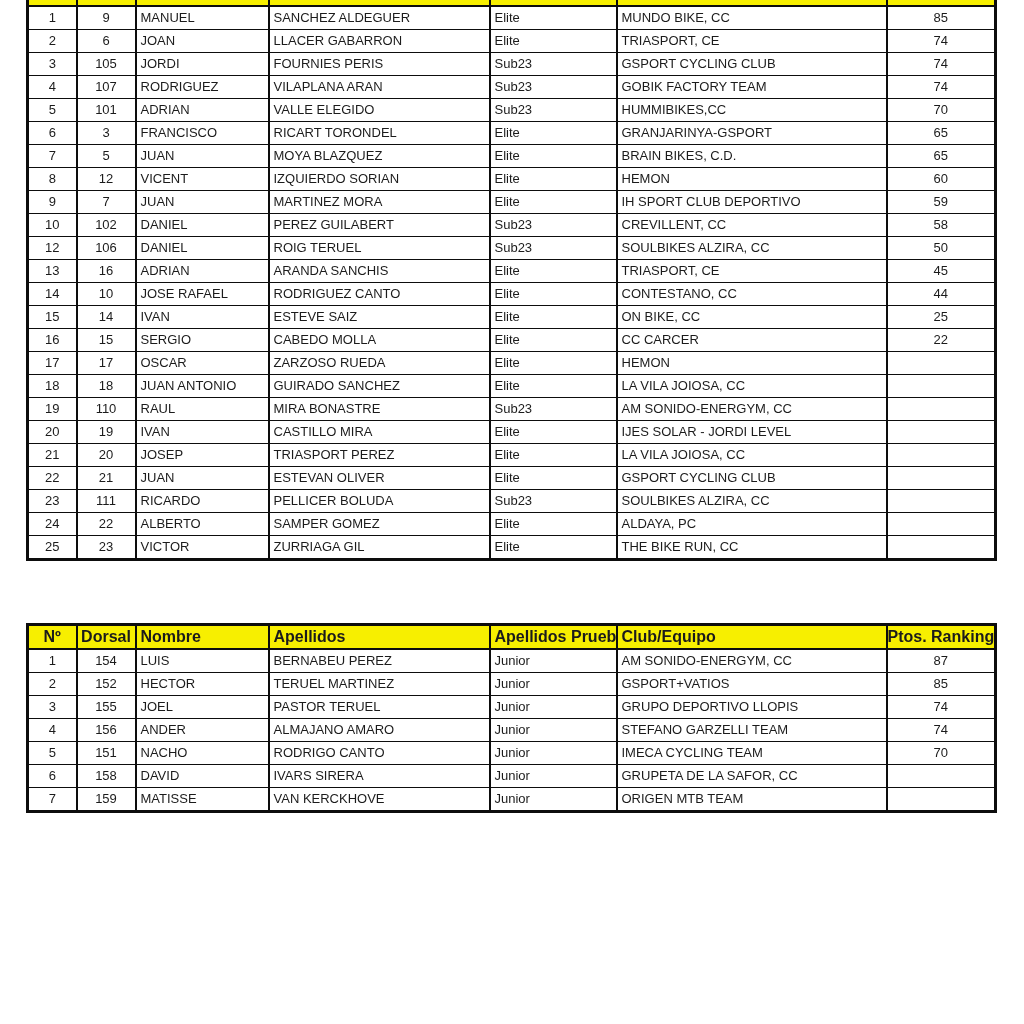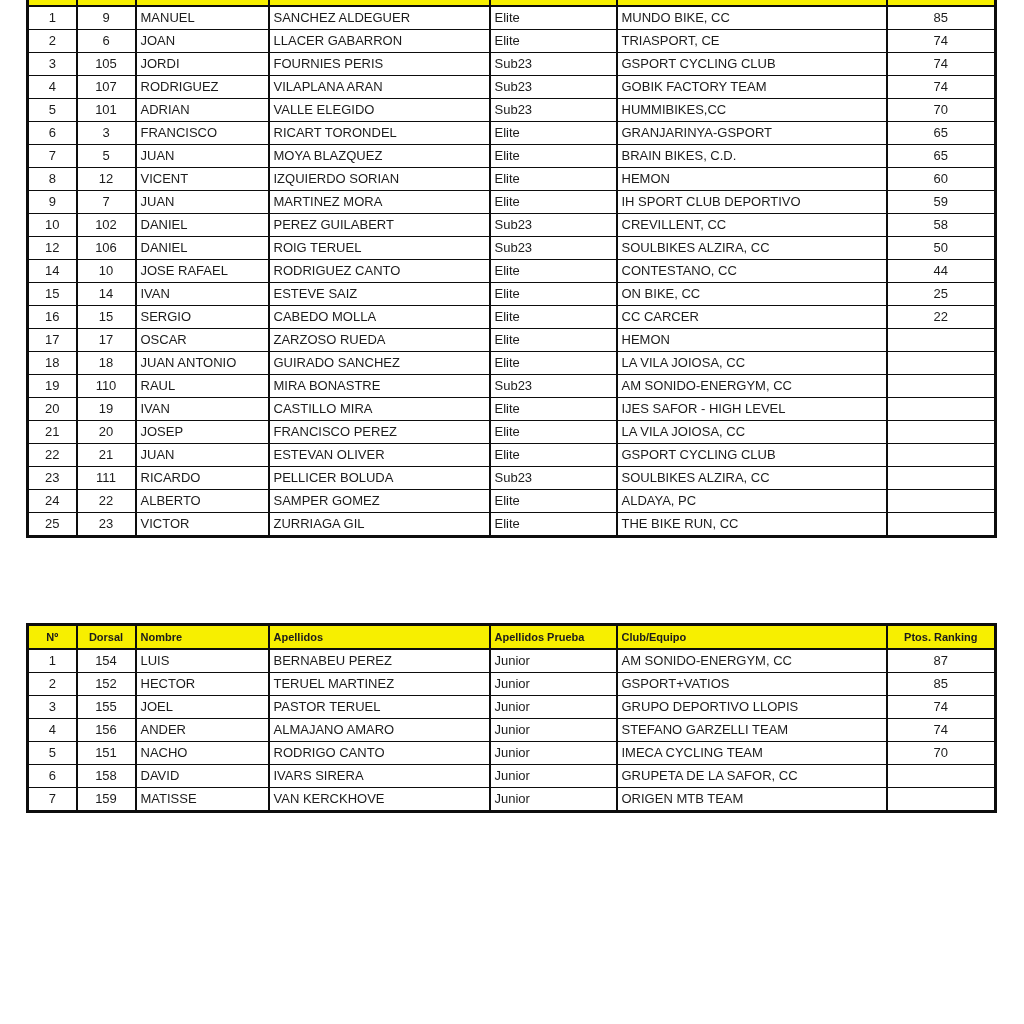--- a/index.html
+++ b/index.html
@@ -50,21 +50,21 @@
     padding: 0;
     font-size: 13px;
     line-height: 22px;
     color: var(--text);
     white-space: nowrap;
     overflow: hidden;
   }
   table.rank th {
     background: var(--header_bg);
     font-weight: bold;
-    font-size: 11px;
+    font-size: 16px;
     border-bottom-width: 2px;
     border-top-width: 2px;
   }
   .c-center { text-align: center; }
   .c-left { text-align: left; padding-left: 4px !important; }
 </style>
 </head>
 <body>
 
 <div class="page">
@@ -185,20 +185,29 @@
           <tr>
             <td class="c-center">12</td>
             <td class="c-center">106</td>
             <td class="c-left">DANIEL</td>
             <td class="c-left">ROIG TERUEL</td>
             <td class="c-left">Sub23</td>
             <td class="c-left">SOULBIKES ALZIRA, CC</td>
             <td class="c-center">50</td>
           </tr>
           <tr>
+            <td class="c-center">13</td>
+            <td class="c-center">16</td>
+            <td class="c-left">ADRIAN</td>
+            <td class="c-left">ARANDA SANCHIS</td>
+            <td class="c-left">Elite</td>
+            <td class="c-left">TRIASPORT, CE</td>
+            <td class="c-center">45</td>
+          </tr>
+          <tr>
             <td class="c-center">14</td>
             <td class="c-center">10</td>
             <td class="c-left">JOSE RAFAEL</td>
             <td class="c-left">RODRIGUEZ CANTO</td>
             <td class="c-left">Elite</td>
             <td class="c-left">CONTESTANO, CC</td>
             <td class="c-center">44</td>
           </tr>
           <tr>
             <td class="c-center">15</td>
@@ -244,28 +253,28 @@
             <td class="c-left">Sub23</td>
             <td class="c-left">AM SONIDO-ENERGYM, CC</td>
             <td class="c-center"></td>
           </tr>
           <tr>
             <td class="c-center">20</td>
             <td class="c-center">19</td>
             <td class="c-left">IVAN</td>
             <td class="c-left">CASTILLO MIRA</td>
             <td class="c-left">Elite</td>
-            <td class="c-left">IJES SAFOR - HIGH LEVEL</td>
+            <td class="c-left">IJES SOLAR - JORDI LEVEL</td>
             <td class="c-center"></td>
           </tr>
           <tr>
             <td class="c-center">21</td>
             <td class="c-center">20</td>
             <td class="c-left">JOSEP</td>
-            <td class="c-left">FRANCISCO PEREZ</td>
+            <td class="c-left">TRIASPORT PEREZ</td>
             <td class="c-left">Elite</td>
             <td class="c-left">LA VILA JOIOSA, CC</td>
             <td class="c-center"></td>
           </tr>
           <tr>
             <td class="c-center">22</td>
             <td class="c-center">21</td>
             <td class="c-left">JUAN</td>
             <td class="c-left">ESTEVAN OLIVER</td>
             <td class="c-left">Elite</td>

